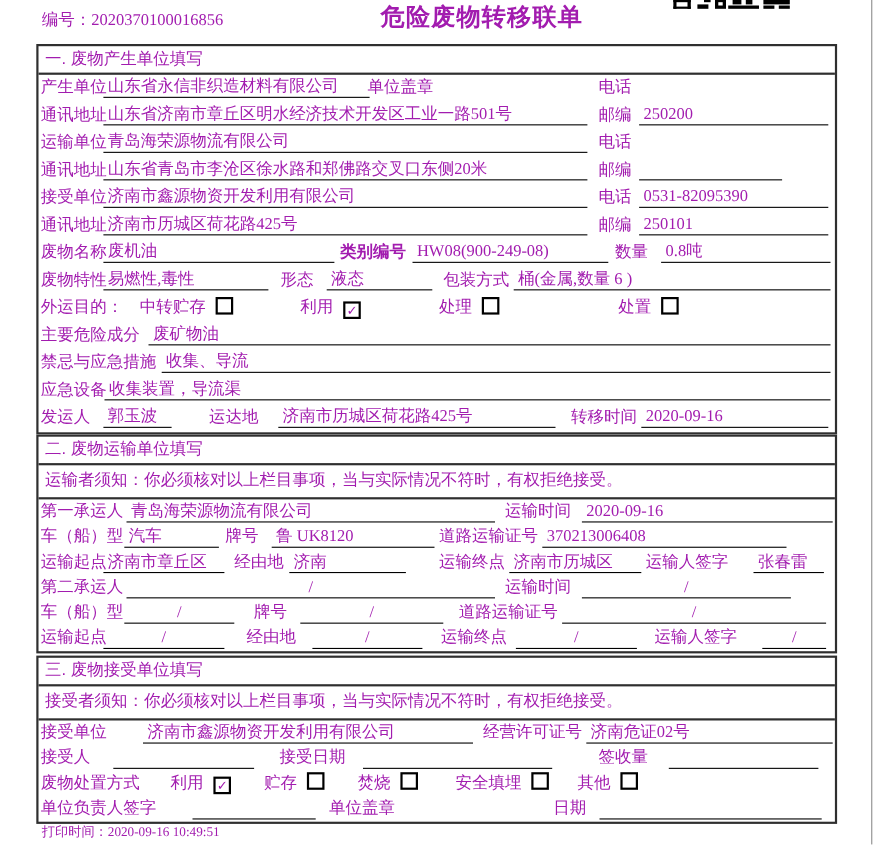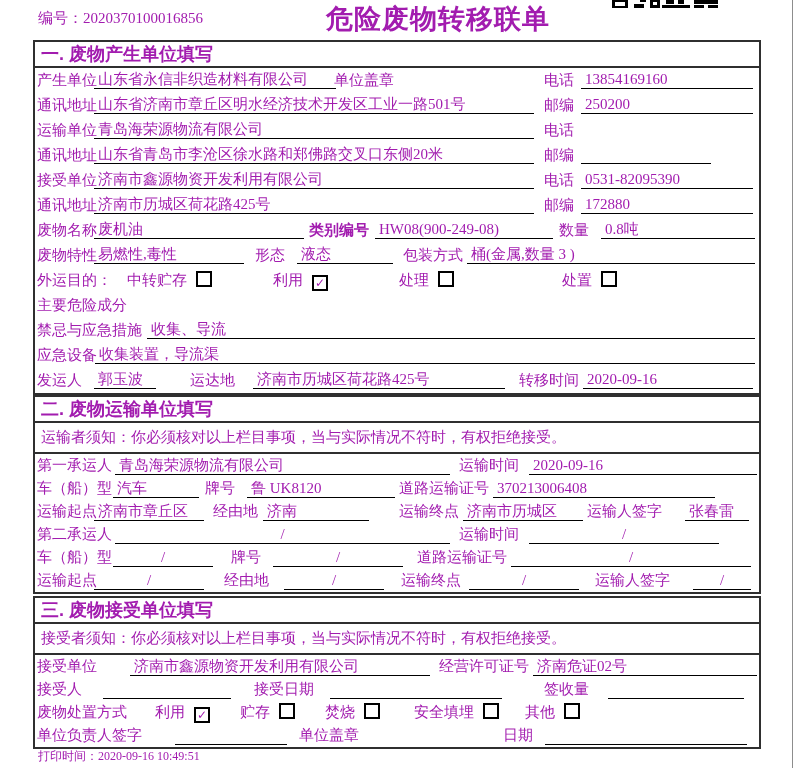--- a/index.html
+++ b/index.html
@@ -1,25 +1,25 @@
 <!DOCTYPE html>
 <html><head>
 <meta charset="utf-8">
 <style>
   html,body{margin:0;padding:0;background:#fff;}
   .page{position:relative;width:796px;height:768px;background:#fff;overflow:hidden;
         font-family:"Liberation Serif","DejaVu Serif",serif;color:#a21caf;}
   .right-edge{position:absolute;left:792px;top:0;height:768px;width:1px;background:#8d8d8d;}
   .qr{position:absolute;left:612px;top:0;}
   .doc-no{position:absolute;left:38px;top:9px;font-size:15px;white-space:nowrap;}
-  .doc-title{position:absolute;left:80px;right:0;top:1px;text-align:center;font-size:27px;
+  .doc-title{position:absolute;left:80px;right:0;top:1px;text-align:center;font-size:22px;
              font-weight:bold;letter-spacing:1px;font-family:Liberation Sans, sans-serif;}
   .section{position:absolute;left:33px;width:724px;border:2px solid #2f2f2f;background:#fff;box-sizing:content-box;}
   .s1{top:40px;} .s2{top:395px;} .s3{top:596px;}
-  .sec-title{height:24px;line-height:24px;border-bottom:2px solid #2f2f2f;font-weight:bold;font-size:18px;
+  .sec-title{height:24px;line-height:24px;border-bottom:2px solid #2f2f2f;font-weight:normal;font-size:15px;
              padding-left:6px;font-family:"Liberation Sans","DejaVu Sans",sans-serif;}
   .notice{height:29px;line-height:29px;border-bottom:2px solid #2f2f2f;font-size:15px;padding-left:6px;white-space:nowrap;}
   .row{position:relative;height:25px;line-height:25px;}
   .s2 .row,.s3 .row{height:23px;line-height:23px;}
   .seg{position:absolute;top:0;font-size:15px;white-space:nowrap;}
   .lab{height:100%;}
   .val{top:2px;height:19px;line-height:19px;border-bottom:1px solid #000;padding-left:4px;box-sizing:border-box;}
   .val.slash{text-align:center;padding-left:0;}
   .cbwrap{height:100%;}
   .cb{display:inline-block;width:12px;height:12px;border:2px solid #000;margin-left:9px;vertical-align:-2px;
@@ -54,21 +54,20 @@
   <div class="doc-title">危险废物转移联单</div>
 
   <div class="section s1">
     <div class="sec-title">一. 废物产生单位填写</div>
     <div class="rows">
         <div class="row">
           <span class="seg lab" style="left: 2px;">产生单位</span>
           <span class="seg val" style="left: 59px; width: 242px;">山东省永信非织造材料有限公司</span>
           <span class="seg lab" style="left: 299px;">单位盖章</span>
           <span class="seg lab" style="left: 509px;">电话</span>
-          <span class="seg val" style="left: 546px; width: 172px;">13854169160</span>
         </div>
         <div class="row">
           <span class="seg lab" style="left: 2px;">通讯地址</span>
           <span class="seg val" style="left: 59px; width: 440px;">山东省济南市章丘区明水经济技术开发区工业一路501号</span>
           <span class="seg lab" style="left: 509px;">邮编</span>
           <span class="seg val" style="left: 546px; width: 172px;">250200</span>
         </div>
         <div class="row">
           <span class="seg lab" style="left: 2px;">运输单位</span>
           <span class="seg val" style="left: 59px; width: 440px;">青岛海荣源物流有限公司</span>
@@ -83,47 +82,48 @@
         <div class="row">
           <span class="seg lab" style="left: 2px;">接受单位</span>
           <span class="seg val" style="left: 59px; width: 440px;">济南市鑫源物资开发利用有限公司</span>
           <span class="seg lab" style="left: 509px;">电话</span>
           <span class="seg val" style="left: 546px; width: 172px;">0531-82095390</span>
         </div>
         <div class="row">
           <span class="seg lab" style="left: 2px;">通讯地址</span>
           <span class="seg val" style="left: 59px; width: 440px;">济南市历城区荷花路425号</span>
           <span class="seg lab" style="left: 509px;">邮编</span>
-          <span class="seg val" style="left: 546px; width: 172px;">172880</span>
+          <span class="seg val" style="left: 546px; width: 172px;">250101</span>
         </div>
         <div class="row">
           <span class="seg lab" style="left: 2px;">废物名称</span>
           <span class="seg val" style="left: 59px; width: 210px;">废机油</span>
           <span class="seg lab" style="left: 274px; font-weight: bold;">类别编号</span>
           <span class="seg val" style="left: 340px; width: 178px;">HW08(900-249-08)</span>
           <span class="seg lab" style="left: 524px;">数量</span>
           <span class="seg val" style="left: 566px; width: 154px;">0.8吨</span>
         </div>
         <div class="row">
           <span class="seg lab" style="left: 2px;">废物特性</span>
           <span class="seg val" style="left: 59px; width: 150px;">易燃性,毒性</span>
           <span class="seg lab" style="left: 220px;">形态</span>
           <span class="seg val" style="left: 262px; width: 96px;">液态</span>
           <span class="seg lab" style="left: 368px;">包装方式</span>
-          <span class="seg val" style="left: 432px; width: 288px;">桶(金属,数量 3 )</span>
+          <span class="seg val" style="left: 432px; width: 288px;">桶(金属,数量 6 )</span>
         </div>
         <div class="row">
           <span class="seg lab" style="left: 2px;">外运目的：</span>
           <span class="seg cbwrap" style="left: 92px;"><span>中转贮存</span><span class="cb"></span></span>
           <span class="seg cbwrap" style="left: 238px;"><span>利用</span><span class="cb">✓</span></span>
           <span class="seg cbwrap" style="left: 364px;"><span>处理</span><span class="cb"></span></span>
           <span class="seg cbwrap" style="left: 527px;"><span>处置</span><span class="cb"></span></span>
         </div>
         <div class="row">
           <span class="seg lab" style="left: 2px;">主要危险成分</span>
+          <span class="seg val" style="left: 100px; width: 620px;">废矿物油</span>
         </div>
         <div class="row">
           <span class="seg lab" style="left: 2px;">禁忌与应急措施</span>
           <span class="seg val" style="left: 112px; width: 608px;">收集、导流</span>
         </div>
         <div class="row">
           <span class="seg lab" style="left: 2px;">应急设备</span>
           <span class="seg val" style="left: 60px; width: 660px;">收集装置，导流渠</span>
         </div>
         <div class="row">

